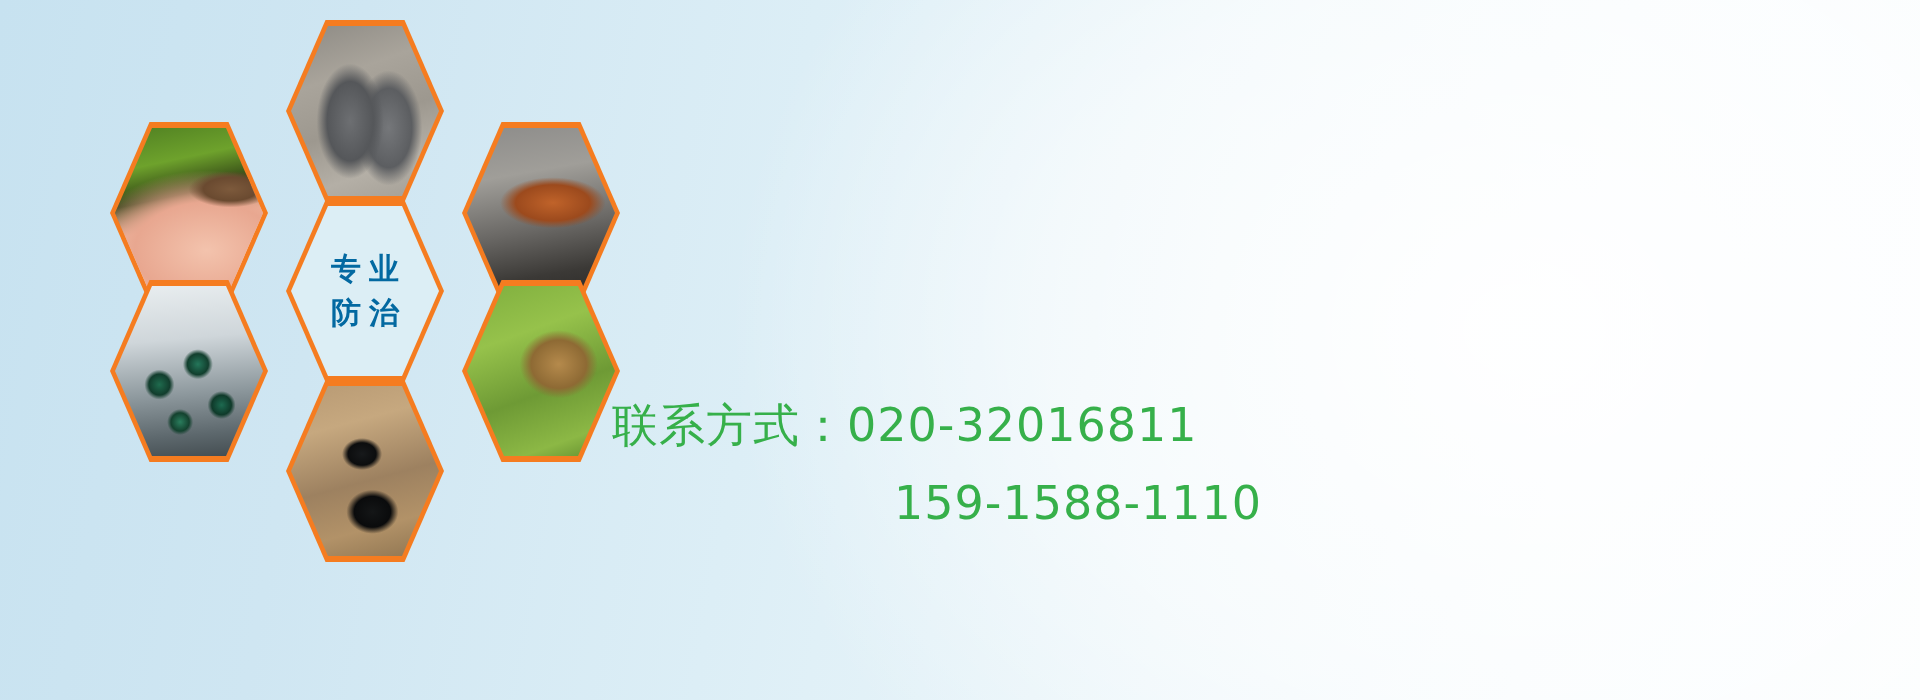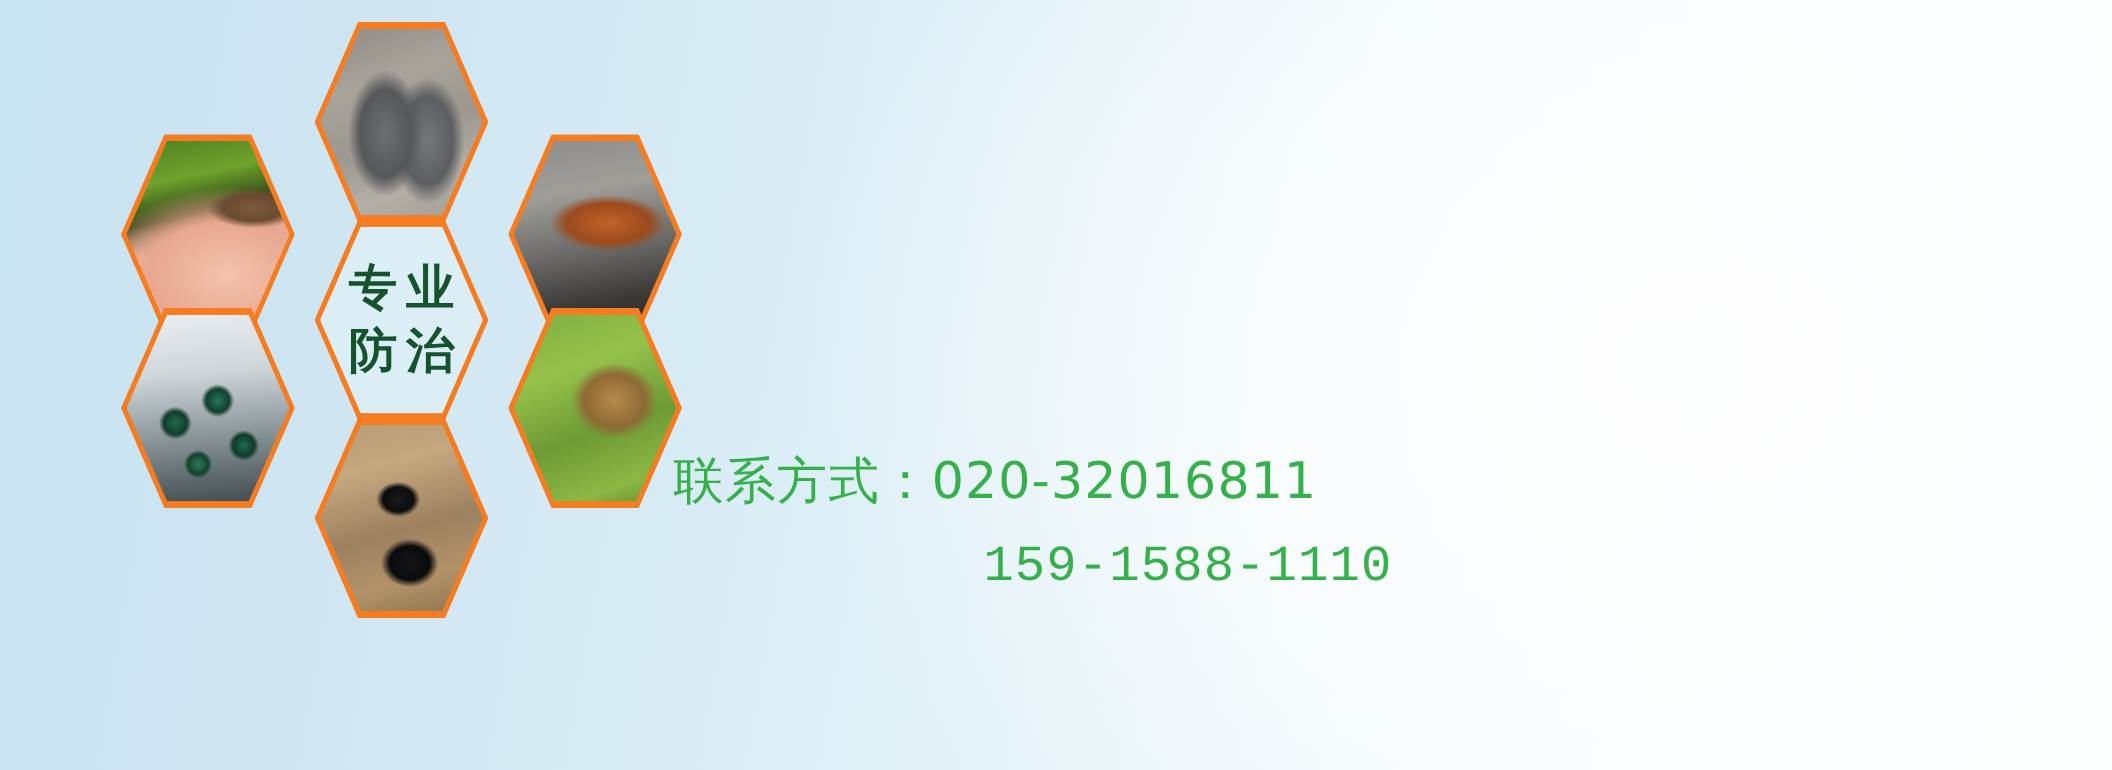--- a/index.html
+++ b/index.html
@@ -71,22 +71,22 @@
       linear-gradient(160deg,#7fae3e 0%,#96c24b 30%,#6e9a35 60%,#8cb845 85%,#5f8a2c 100%);
   }
 
   .hex-center-bg{background:#dceef5;}
   .center-text{
     position:absolute;inset:0;
     display:flex;flex-direction:column;align-items:center;justify-content:center;
     gap:14px;
   }
   .center-text span{
-    color:#14532d;
-    font-size:44px;
+    color:#0369a1;
+    font-size:30px;
     font-weight:bold;
     letter-spacing:8px;
     text-indent:8px;
     line-height:1;
     font-family:"DejaVu Sans","Liberation Sans",sans-serif;
   }
 
   
   #copy{
     position:absolute; left:612px; top:34px; width:1290px;
@@ -96,31 +96,31 @@
     font-size:27px;
     font-weight:bold;
     line-height:56px;
     letter-spacing:0.5px;
     text-indent:54px;
     margin:0;
     text-align:justify;
     font-family:"DejaVu Sans","Liberation Sans",sans-serif;
   }
   #contact{
-    position:absolute; left:612px; top:398px; width:1290px;
+    position:absolute; left:612px; top:386px; width:1290px;
   }
   .contact-line{
     color:#36b04a;
     font-size:46px;
     line-height:78px;
     letter-spacing:1px;
     white-space:nowrap;
     font-family:"DejaVu Sans","Liberation Sans",sans-serif;
   }
-  .contact-line.second{ padding-left:282px;font-family:Liberation Mono, monospace; }
+  .contact-line.second{ padding-left:282px; }
 </style>
 </head>
 <body>
 
 <div id="banner">
 
   <div id="honeycomb">
 
     <div class="hex" style="left:186px; top:8px;">
       <div class="inner">

